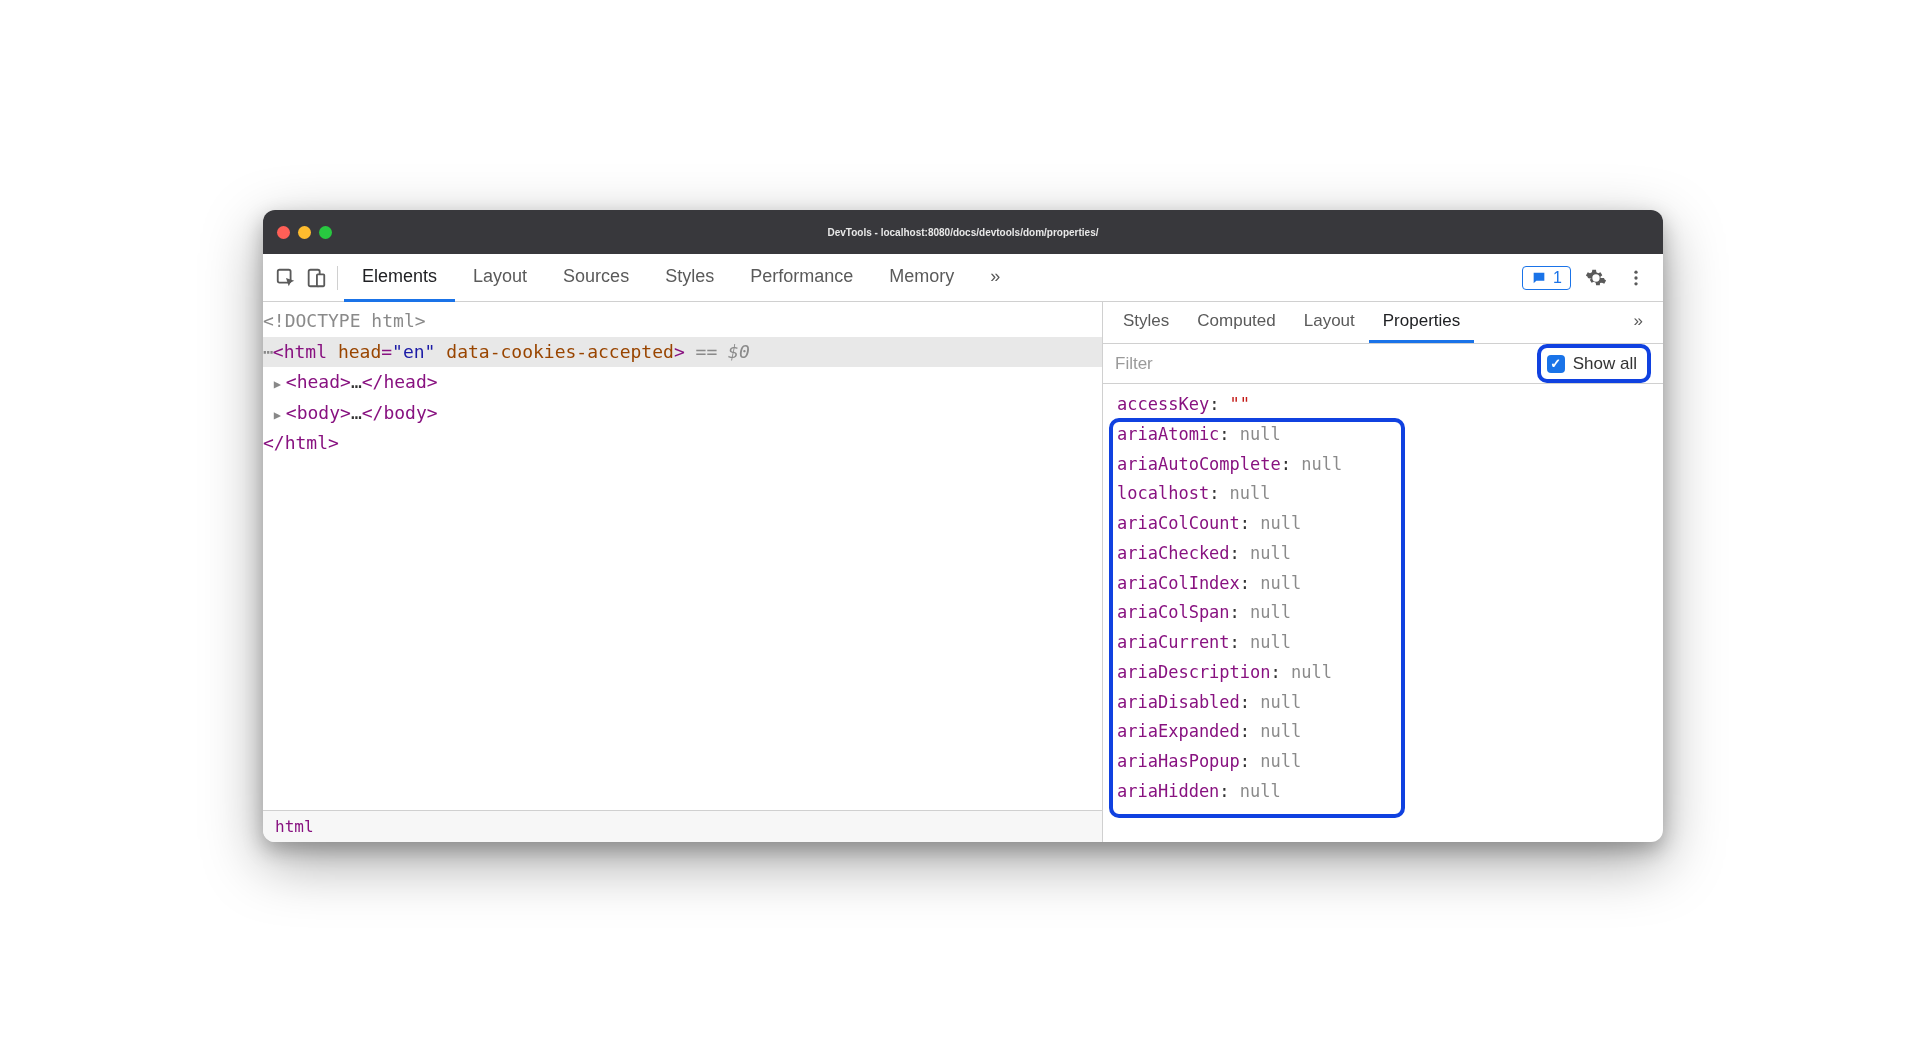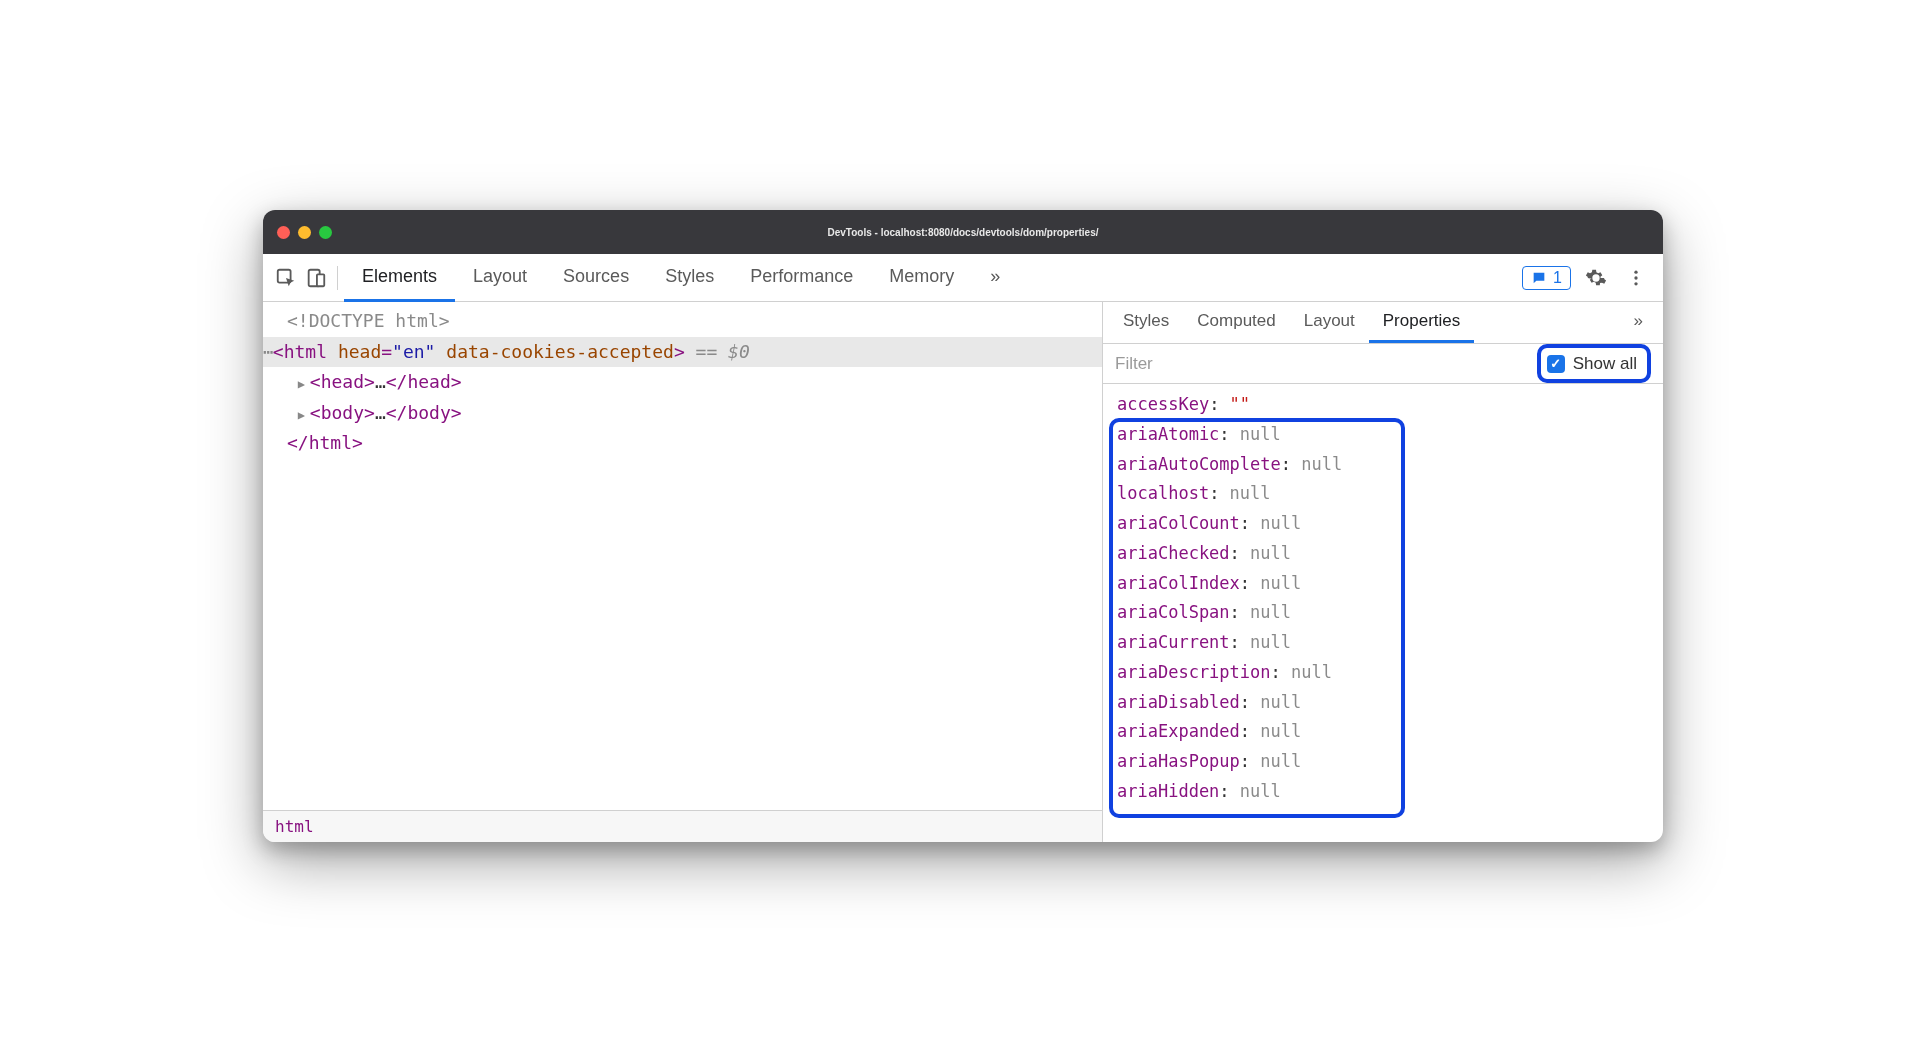--- a/index.html
+++ b/index.html
@@ -85,21 +85,21 @@
     min-width: 0;
   }
   .dom-tree {
     flex: 1;
     font-family: Menlo, Consolas, monospace;
     font-size: 18px;
     line-height: 1.7;
     overflow: hidden;
     padding-top: 4px;
   }
-  .dom-line { white-space: pre; padding-left: 24px; }
+  .dom-line { white-space: pre; padding-left: 0; }
   .dom-line.doctype { color: #8a8a8a; }
   .dom-line.selected { background: #e8e8e8; padding-left: 0; }
   .dots { color: #888; letter-spacing: -1px; }
   .tri { color: #888; display: inline-block; width: 12px; font-size: 12px; }
   .tag { color: #881280; }
   .attr-name { color: #994500; }
   .attr-val { color: #1a1aa6; }
   .punct { color: #881280; }
   .eq0 { color: #8a8a8a; font-style: italic; }
   .ellip { color: #333; }

